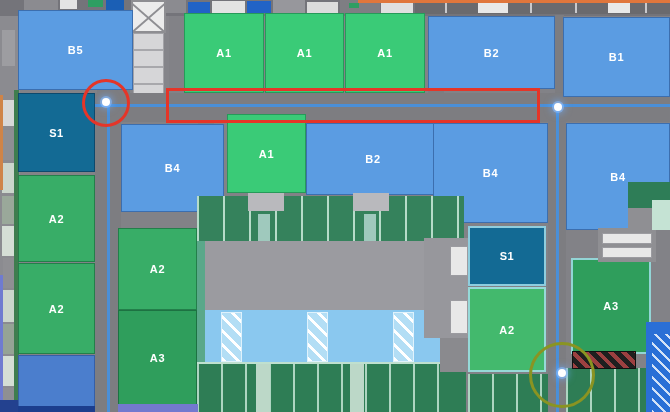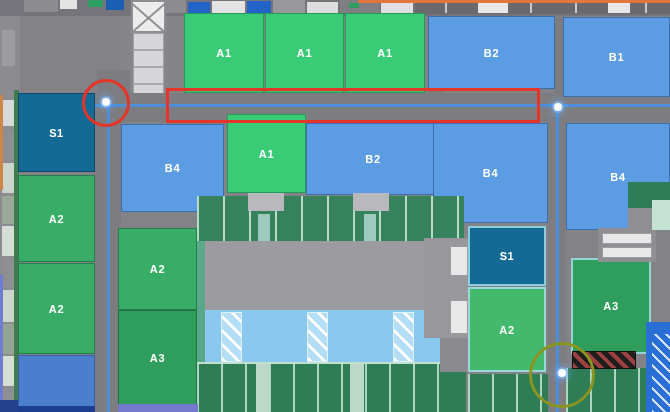--- a/index.html
+++ b/index.html
@@ -120,20 +120,21 @@
   <i class="d" style="left:197px;top:362px;width:267px;height:2px;background:#bfe0cf"></i>
   <i class="d pk-b" style="left:197px;top:364px;width:267px;height:48px"></i>
   <i class="d" style="left:256px;top:364px;width:14px;height:48px;background:#bcd8c8"></i>
   <i class="d" style="left:350px;top:364px;width:14px;height:48px;background:#bcd8c8"></i>
   <i class="d pk-b" style="left:468px;top:374px;width:80px;height:38px"></i>
   <i class="d pk-b" style="left:566px;top:368px;width:104px;height:44px"></i>
   <i class="d" style="left:440px;top:372px;width:26px;height:40px;background:#2e7d55"></i>
   <i class="d" style="left:440px;top:338px;width:28px;height:34px;background:#8a8a8e"></i>
 
   <div class="layer" id="blocks-layer">
+      <div class="block t-blue" style="left: 18px; top: 10px; width: 115px; height: 80px;">B5</div>
       <div class="block t-green-a1" style="left: 184px; top: 13px; width: 80px; height: 80px;">A1</div>
       <div class="block t-green-a1" style="left: 265px; top: 13px; width: 79px; height: 80px;">A1</div>
       <div class="block t-green-a1" style="left: 345px; top: 13px; width: 80px; height: 80px;">A1</div>
       <div class="block t-blue" style="left: 428px; top: 16px; width: 127px; height: 73px;">B2</div>
       <div class="block t-blue" style="left: 563px; top: 17px; width: 107px; height: 80px;">B1</div>
       <div class="block t-teal" style="left: 18px; top: 93px; width: 77px; height: 79px;">S1</div>
       <div class="block t-blue" style="left: 121px; top: 124px; width: 103px; height: 88px;">B4</div>
       <div class="block t-green-a1" style="left: 227px; top: 114px; width: 79px; height: 79px;">A1</div>
       <div class="block t-blue" style="left: 306px; top: 123px; width: 134px; height: 72px;">B2</div>
       <div class="block t-blue" style="left: 433px; top: 123px; width: 115px; height: 100px;">B4</div>

